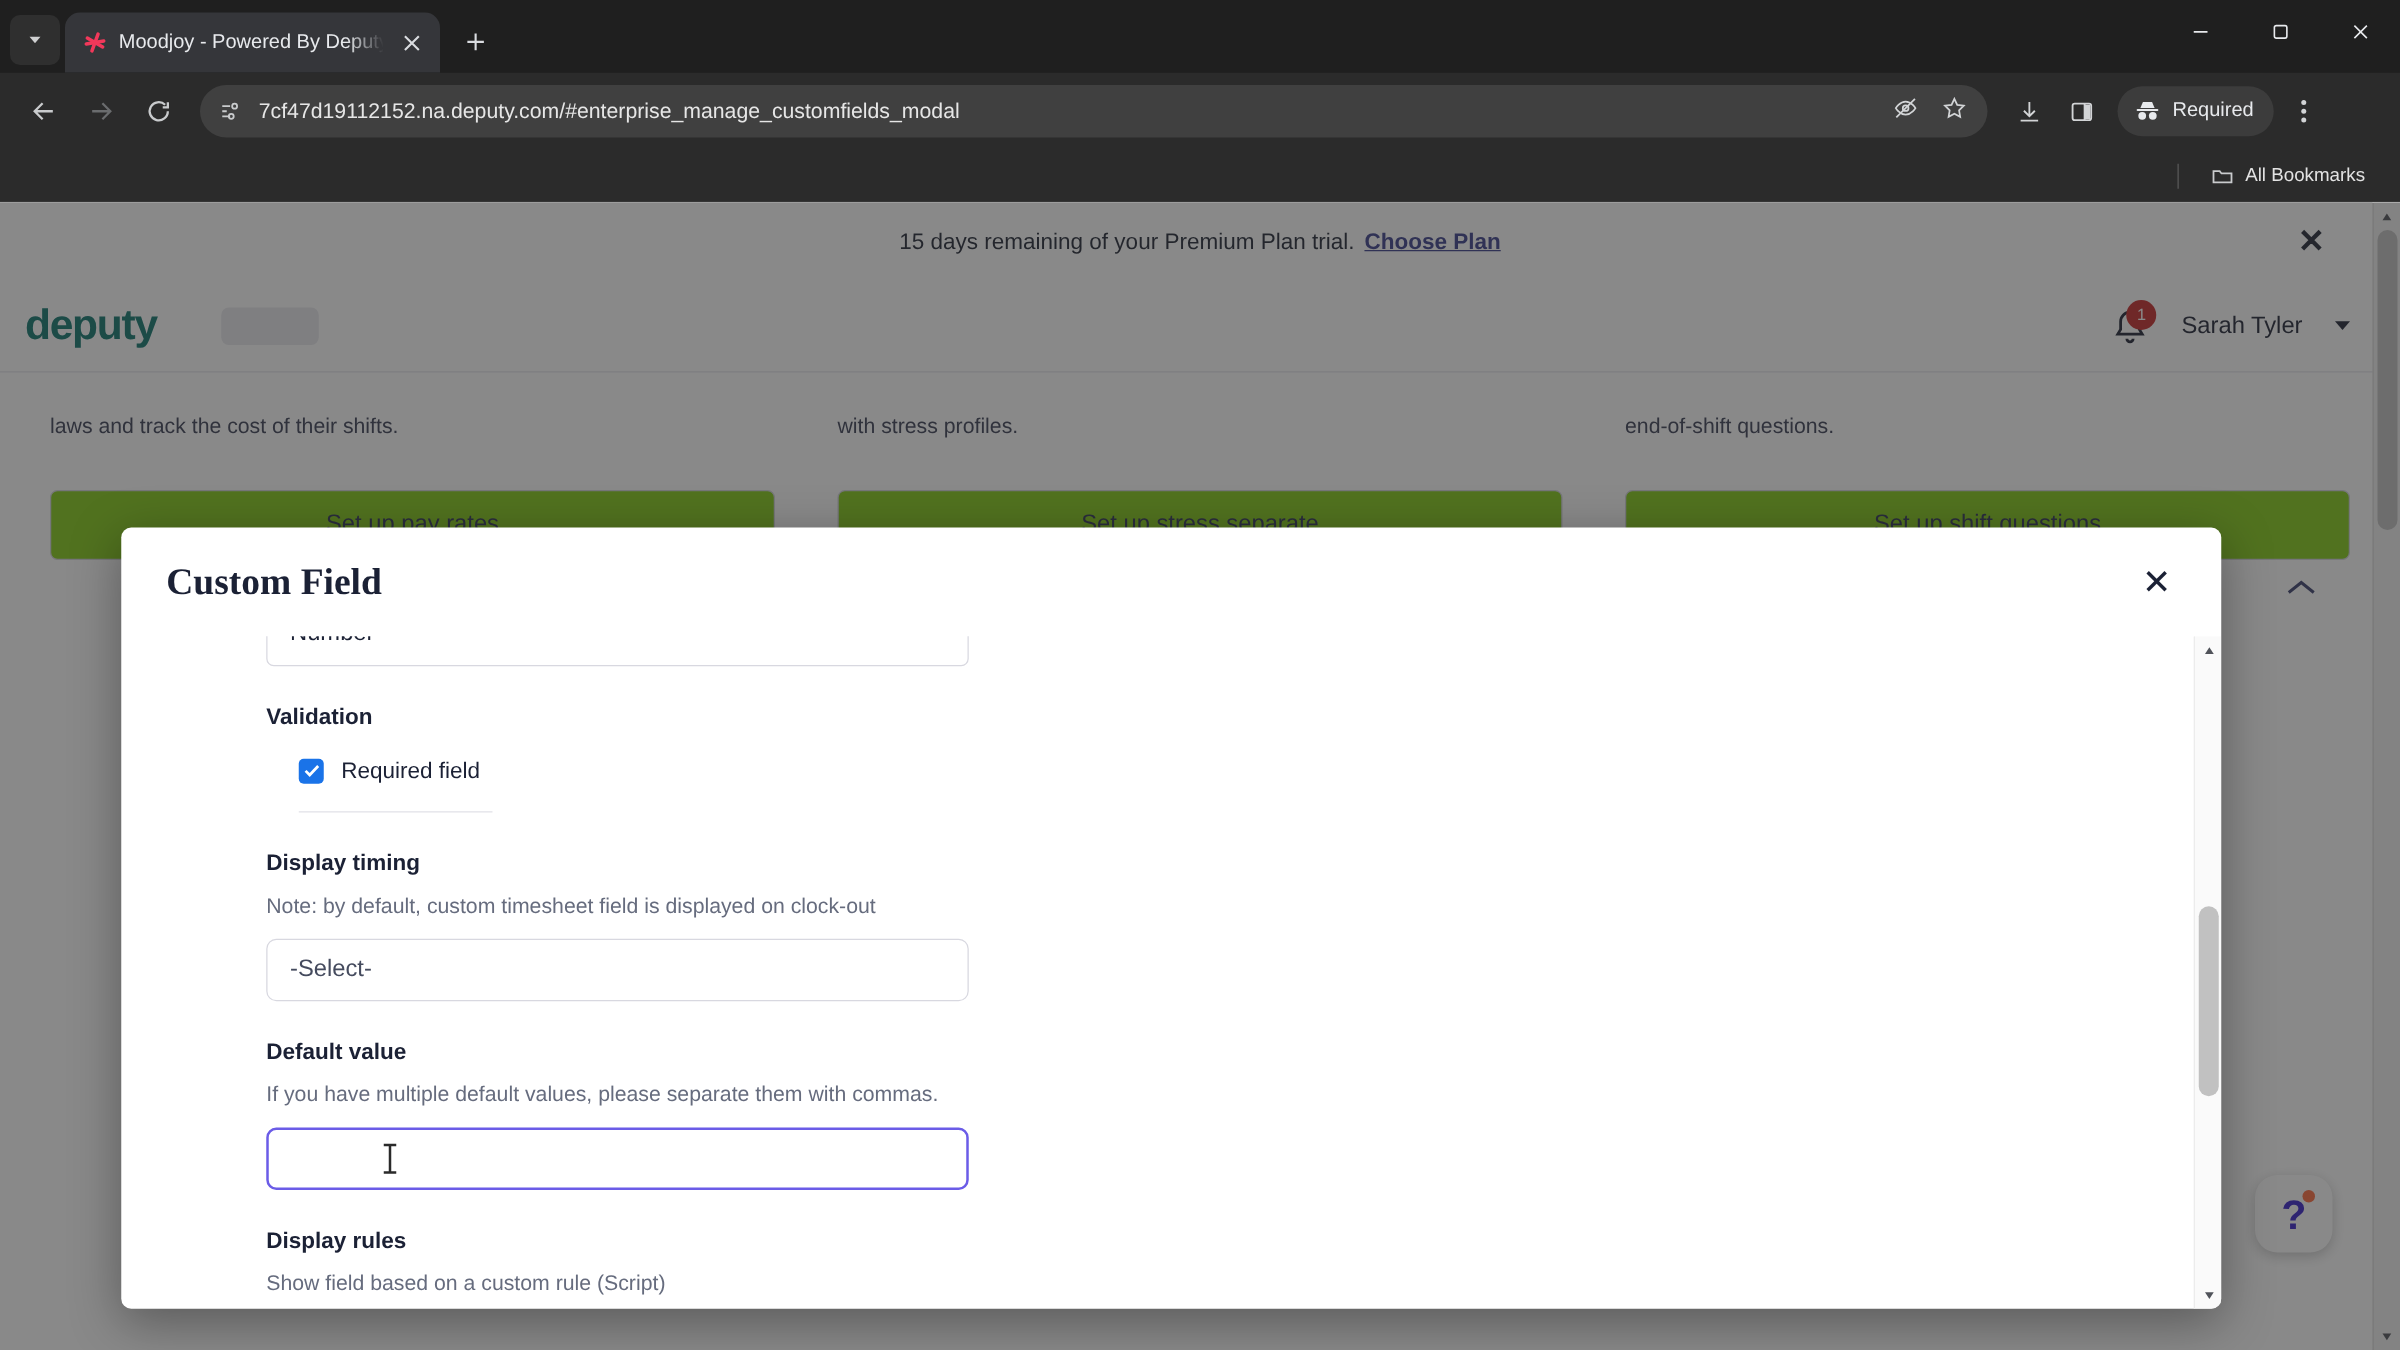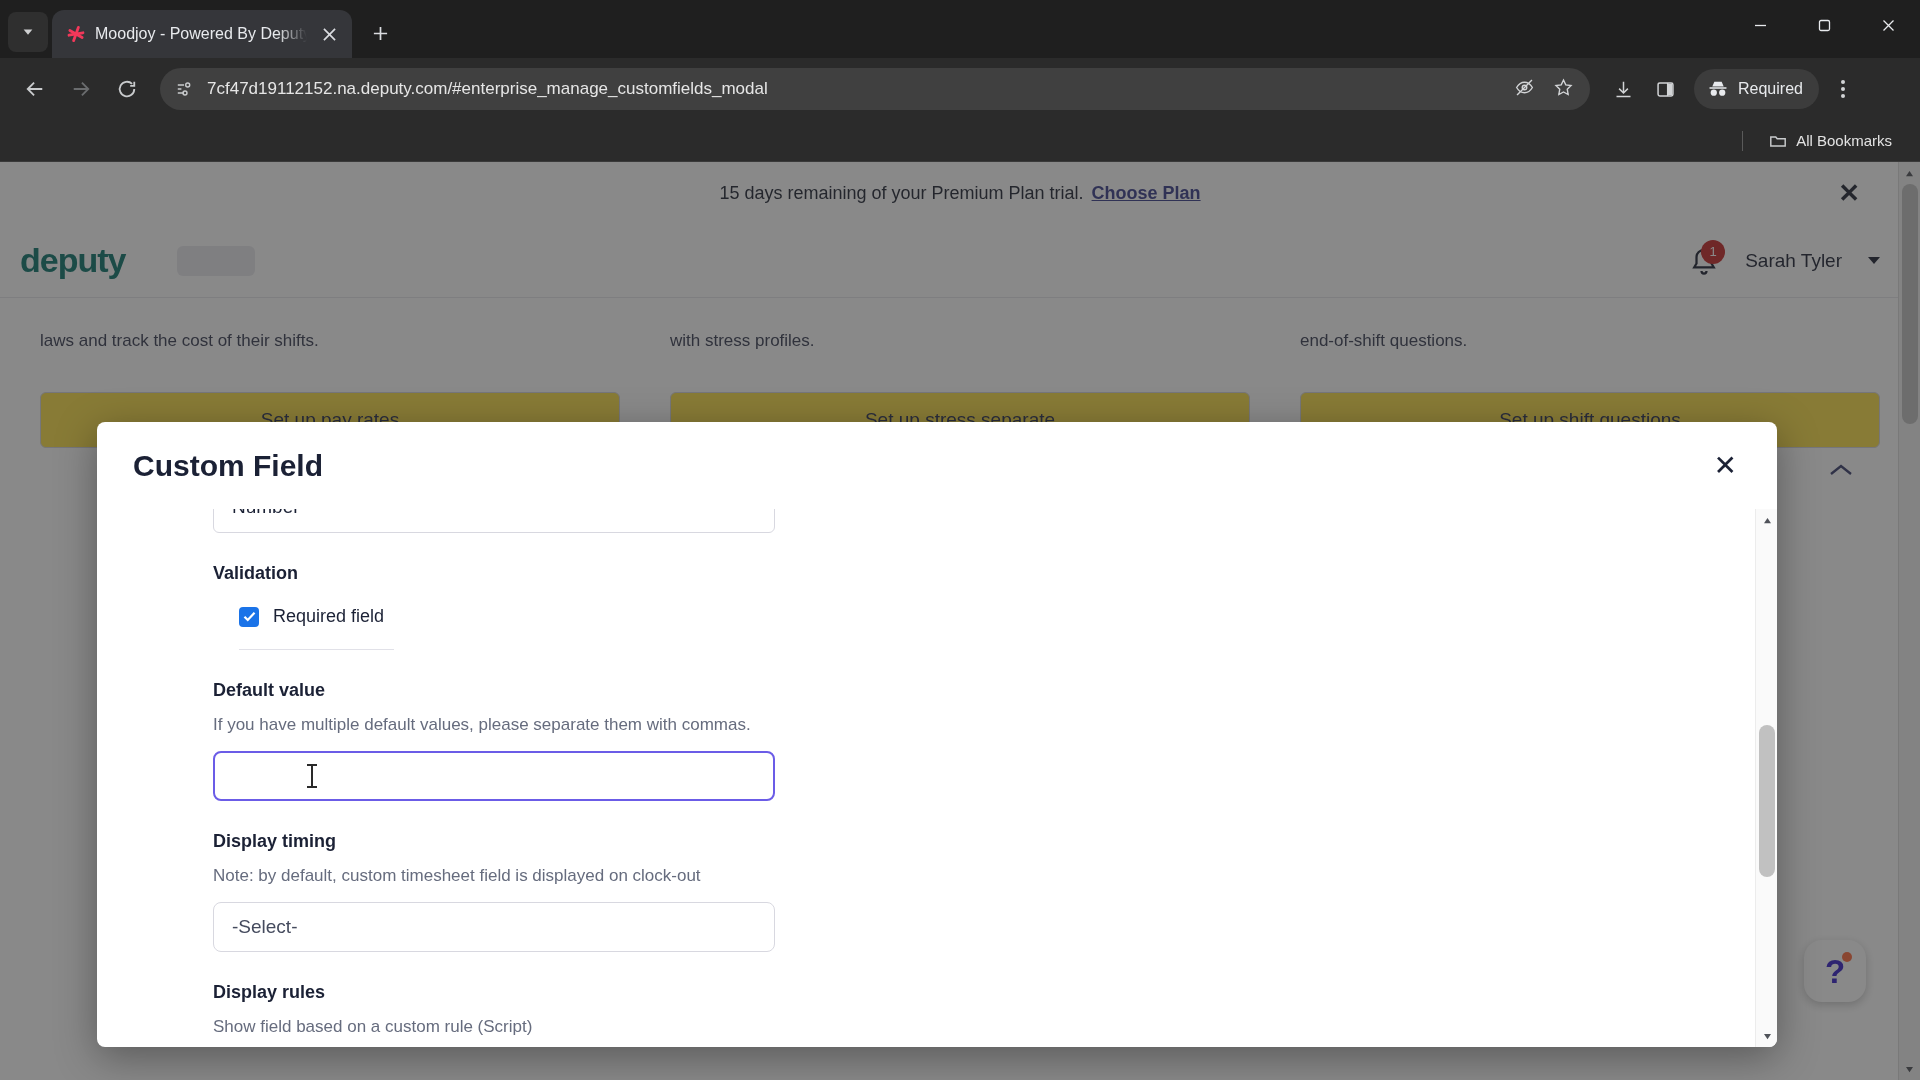--- a/index.html
+++ b/index.html
@@ -118,21 +118,21 @@
   }
   .username { font-size: 19px; color: #1d2234; }
   .caret-dn { width: 0; height: 0; border-left: 6px solid transparent; border-right: 6px solid transparent; border-top: 7px solid #1d2234; }
 
   .cards-area { padding: 30px 40px 0 40px; display: flex; gap: 50px; position: relative; }
   .bgcard { flex: 1 1 0; }
   .bgcard .desc { font-size: 17px; color: #3a3f55; line-height: 1.5; }
   .bgcard .cardbtn {
     margin-top: 38px; height: 56px; border: 1px solid #d4d4dd; border-radius: 6px;
     display: flex; align-items: center; justify-content: center;
-    font-size: 19px; color: #2d3355; background: #fde047;
+    font-size: 19px; color: #2d3355; background: #84cc16;
   }
 
   .collapse-chevron { position: absolute; right: 66px; top: 300px; }
   .collapse-chevron svg { width: 26px; height: 16px; stroke: #3a3f6e; stroke-width: 2.4; fill: none; }
 
   .pager { position: absolute; left: 0; right: 0; top: 686px; display: flex; align-items: center; justify-content: center; gap: 52px; }
   .pager svg { width: 22px; height: 32px; stroke-width: 3; fill: none; }
   .pager .prev svg { stroke: #9a9aa8; }
   .pager .next svg { stroke: #2b2f66; }
 
@@ -155,21 +155,21 @@
   
   .dimmer { position: absolute; inset: 0; background: rgba(40,40,40,.55); }
 
   
   .modal {
     position: absolute; left: 97px; top: 260px; width: 1680px; height: 625px;
     background: #fff; border-radius: 8px; box-shadow: 0 10px 40px rgba(0,0,0,.35);
     display: flex; flex-direction: column; overflow: hidden;
   }
   .modal-head { height: 87px; flex: 0 0 87px; position: relative; display: flex; align-items: center; padding: 0 36px; }
-  .modal-title { font-size: 30px; font-weight: 700; color: #1b2135; }
+  .modal-title { font-size: 30px; font-weight: 700; color: #1b2135; font-family: Liberation Serif, serif; }
   .modal-close {
     position: absolute; right: 40px; top: 50%; transform: translateY(-50%);
     font-size: 28px; color: #1b2135; font-weight: 400; line-height: 1;
   }
 
   .modal-body { flex: 1 1 auto; position: relative; overflow: hidden; }
   .modal-content { position: absolute; left: 0; top: -28px; right: 22px; padding: 0 116px 0 116px; }
 
   .clipped-field {
     height: 52px; border: 1px solid #d8d8e0; border-radius: 6px;
@@ -449,32 +449,32 @@
                 <svg viewBox="0 0 14 12">
                     <path d="M1.5 6.2l3.6 3.6L12.5 2"></path>
                   </svg>
               </span>
               <span>Required field</span>
             </div>
             <div class="hr-short"></div>
           </div>
 
           <div class="section">
+            <div class="sec-label">Display timing</div>
+            <div class="sec-note">Note: by default, custom timesheet field is displayed on clock-out</div>
+            <div class="input-box select">-Select-</div>
+          </div>
+
+          <div class="section">
             <div class="sec-label">Default value</div>
             <div class="sec-note">If you have multiple default values, please separate them with commas.</div>
             <div class="input-box focused">
               <span></span>
               <span class="caret-i"></span>
             </div>
-          </div>
-
-          <div class="section">
-            <div class="sec-label">Display timing</div>
-            <div class="sec-note">Note: by default, custom timesheet field is displayed on clock-out</div>
-            <div class="input-box select">-Select-</div>
           </div>
 
           <div class="section">
             <div class="sec-label">Display rules</div>
             <div class="sec-note">Show field based on a custom rule (Script)</div>
 
           </div>
 
         </div>
 

